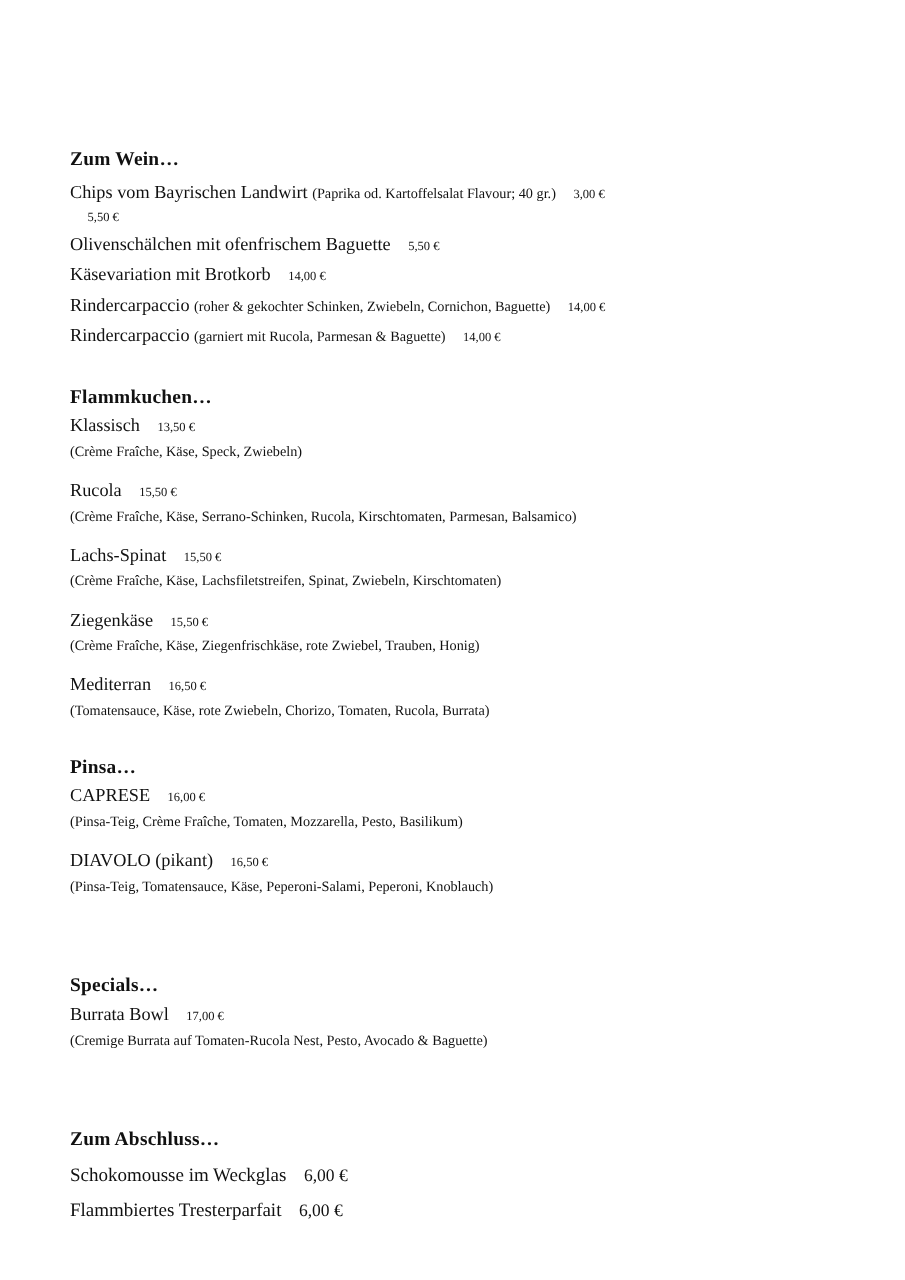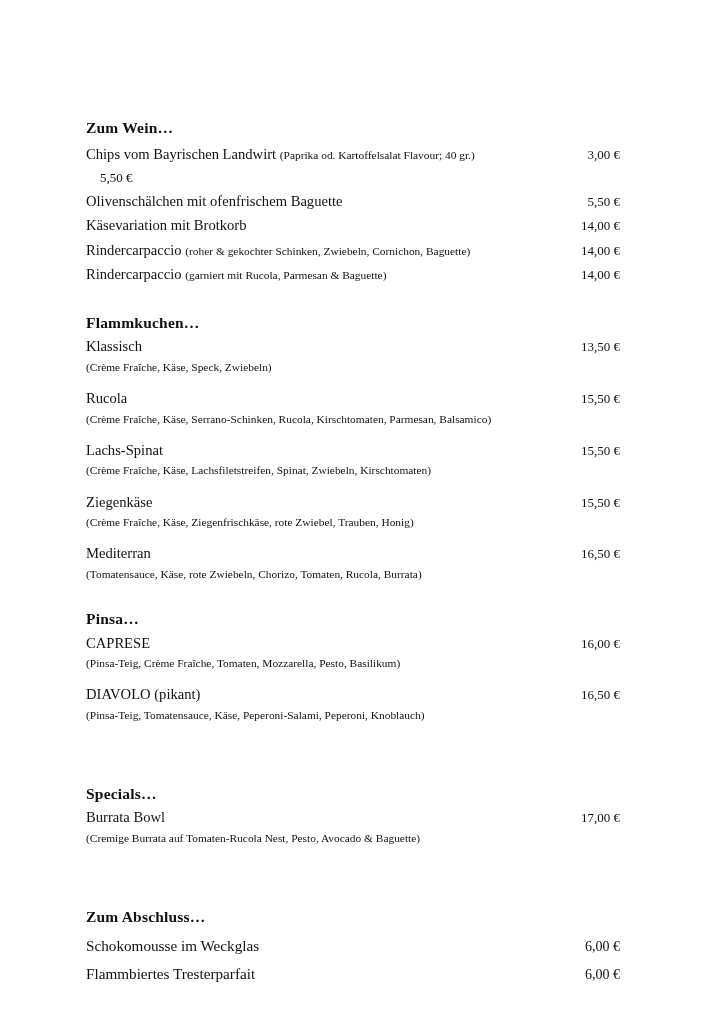--- a/index.html
+++ b/index.html
@@ -14,52 +14,51 @@
     font-family: "Liberation Serif", "DejaVu Serif", serif;
     color: #111111;
     overflow: hidden;
   }
   .page {
     position: absolute;
     left: 0; top: 0;
     width: 724px;
     height: 893px;
     box-sizing: border-box;
-    padding: 118px 104px 0 86px;
+    padding: 118px 104px 0 56px;
   }
   .section { margin: 0; }
   .section + .section { margin-top: 26px; }
   .section.gap-large { margin-top: 60px; }
 
   .section-heading {
     font-size: 15.5px;
     font-weight: bold;
     letter-spacing: 0.2px;
     margin: 0 0 5px 0;
     line-height: 1.25;
   }
 
   .item {
     margin: 0;
   }
   .item-row {
     display: flex;
     align-items: baseline;
-    justify-content: space-between;
     line-height: 1.62;
   }
   .item-name {
     font-size: 14.6px;
     white-space: nowrap;
   }
   .item-name .inline-desc {
     font-size: 11.4px;
   }
   .item-price {
-    font-size: 13px;
+    font-size: 10px;
     white-space: nowrap;
     text-align: right;
     padding-left: 14px;
     flex: 0 0 auto;
   }
   .item-desc {
     font-size: 11.4px;
     line-height: 1.5;
     margin: 0;
   }

